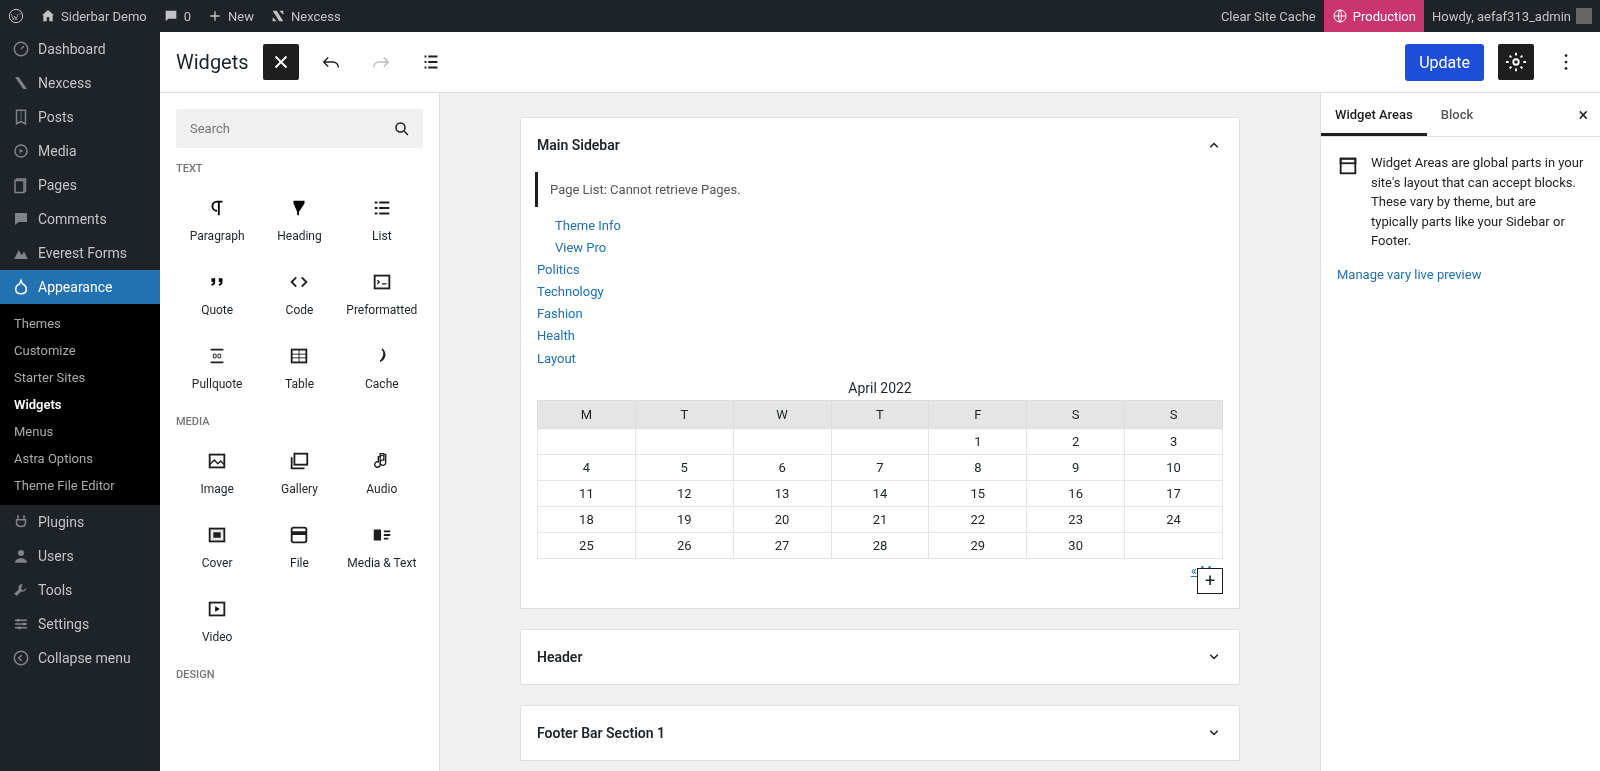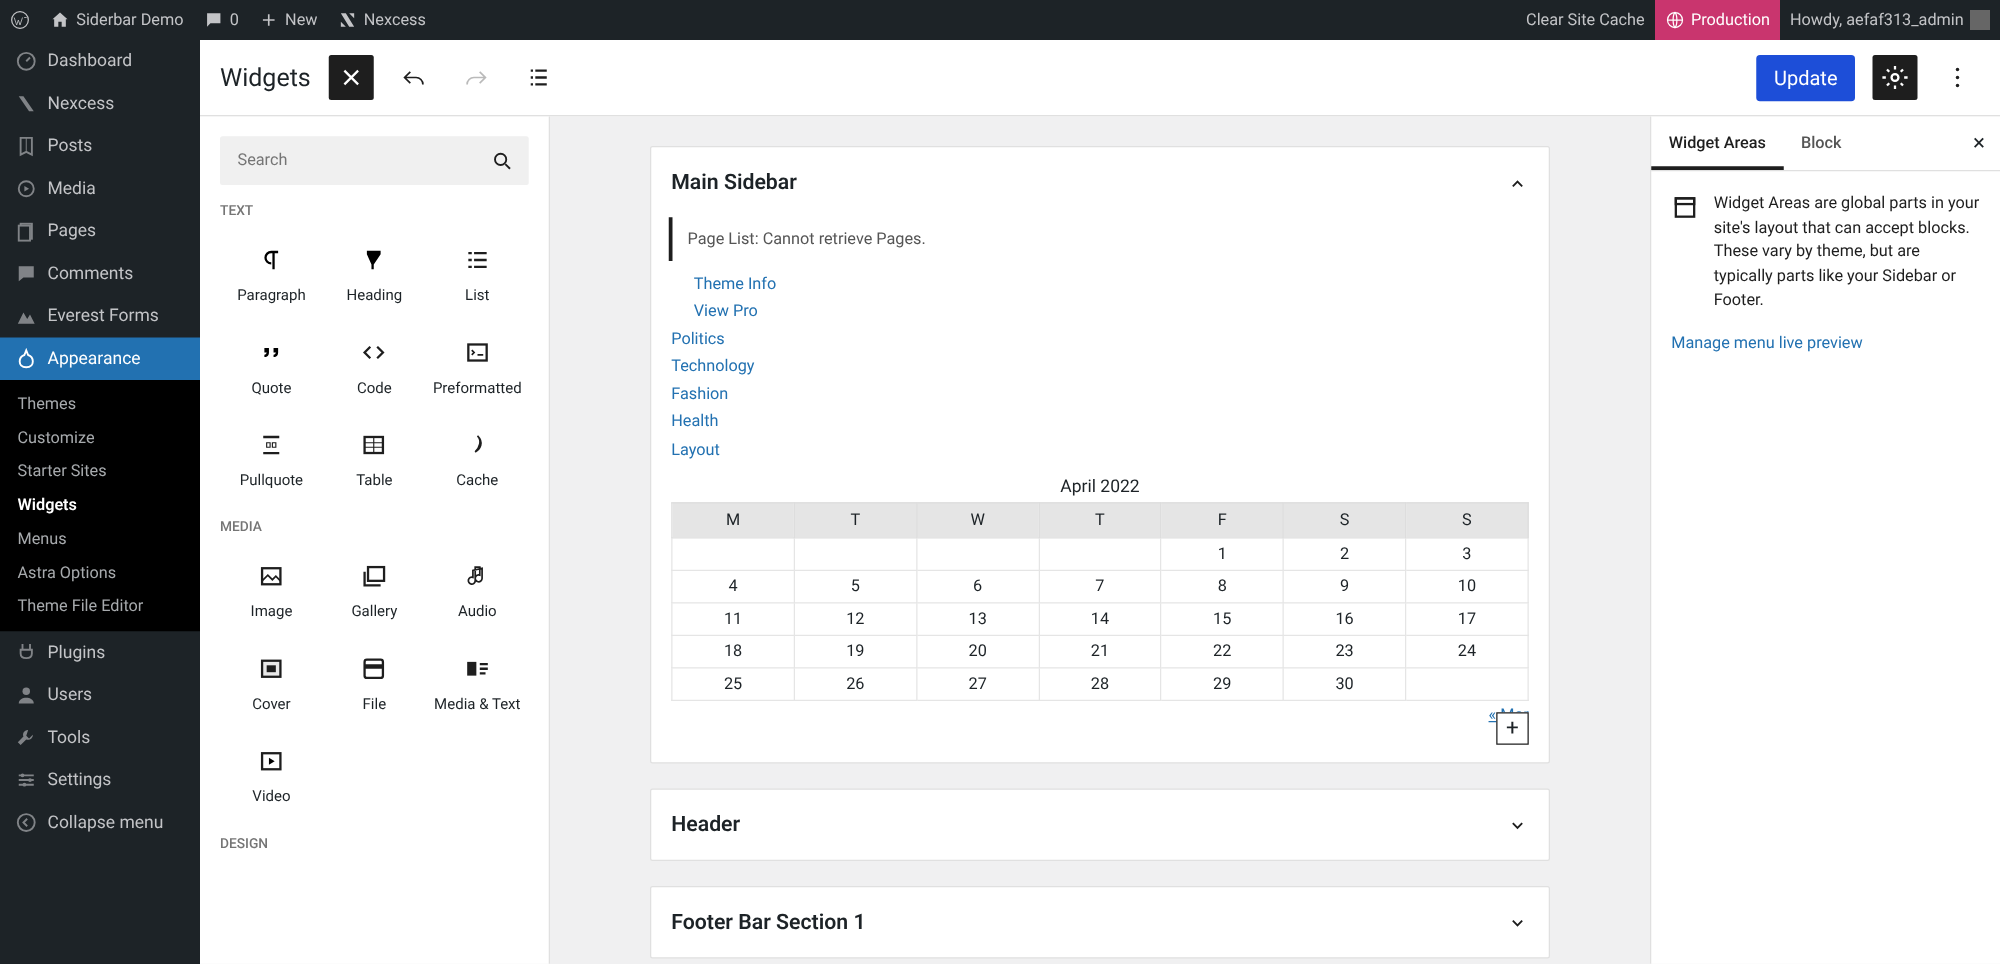--- a/index.html
+++ b/index.html
@@ -45,21 +45,21 @@
 .cat-label{font-size:11px;color:#757575;text-transform:uppercase;font-weight:500;margin:10px 0 8px}
 .block-grid{display:grid;grid-template-columns:repeat(3,1fr);gap:0}
 .block-item{display:flex;flex-direction:column;align-items:center;padding:14px 4px;cursor:pointer;font-size:12px;gap:10px}
 .block-item svg{width:22px;height:22px}
 .inserter::-webkit-scrollbar{width:10px}
 .inserter::-webkit-scrollbar-thumb{background:#c0c0c0;border-radius:5px}
 
 
 .canvas{position:fixed;top:93px;left:440px;right:280px;bottom:0;overflow:auto;padding:24px}
 .wa{background:#fff;border:1px solid #e0e0e0;border-radius:2px;margin-bottom:20px;max-width:720px;margin-left:auto;margin-right:auto}
-.wa-header{display:flex;justify-content:space-between;align-items:flex-end;padding:18px 16px;cursor:pointer;font-weight:600;font-size:17px}
+.wa-header{display:flex;justify-content:space-between;align-items:center;padding:18px 16px;cursor:pointer;font-weight:600;font-size:14px}
 .wa-body{padding:0 16px 30px;position:relative}
 .err-block{border-left:3px solid #1e1e1e;padding:10px 12px;margin:0 -2px 8px;font-size:13px;color:#555;background:#fff}
 .link-list{font-size:13px;line-height:1.7}
 .link-list a{color:#2271b1}
 .link-list .indent{padding-left:18px}
 .cal{width:100%;border-collapse:collapse;font-size:13px;margin-top:6px}
 .cal caption{font-size:14px;padding:4px 0}
 .cal th{background:#e5e5e5;padding:6px 0;font-weight:400;border:1px solid #ddd}
 .cal td{text-align:center;padding:5px 0;border:1px solid #e5e5e5}
 .cal-nav{text-align:right;margin-top:4px}
@@ -505,14 +505,14 @@
     <div class="tab">Block</div>
     <div class="close">×</div>
   </div>
   <div class="panel-body">
     <svg viewBox="0 0 24 24">
         <rect x="4" y="4" width="16" height="16" fill="none" stroke="#1e1e1e" stroke-width="2"></rect>
         <rect x="4" y="4" width="16" height="5" fill="none" stroke="#1e1e1e" stroke-width="2"></rect>
       </svg>
     <p>Widget Areas are global parts in your site's layout that can accept blocks. These vary by theme, but are typically parts like your Sidebar or Footer.</p>
   </div>
-  <div class="live-link"><a>Manage menu live preview</a></div>
+  <div class="live-link"><a>Manage vary live preview</a></div>
 </div>
 
 </body></html>

